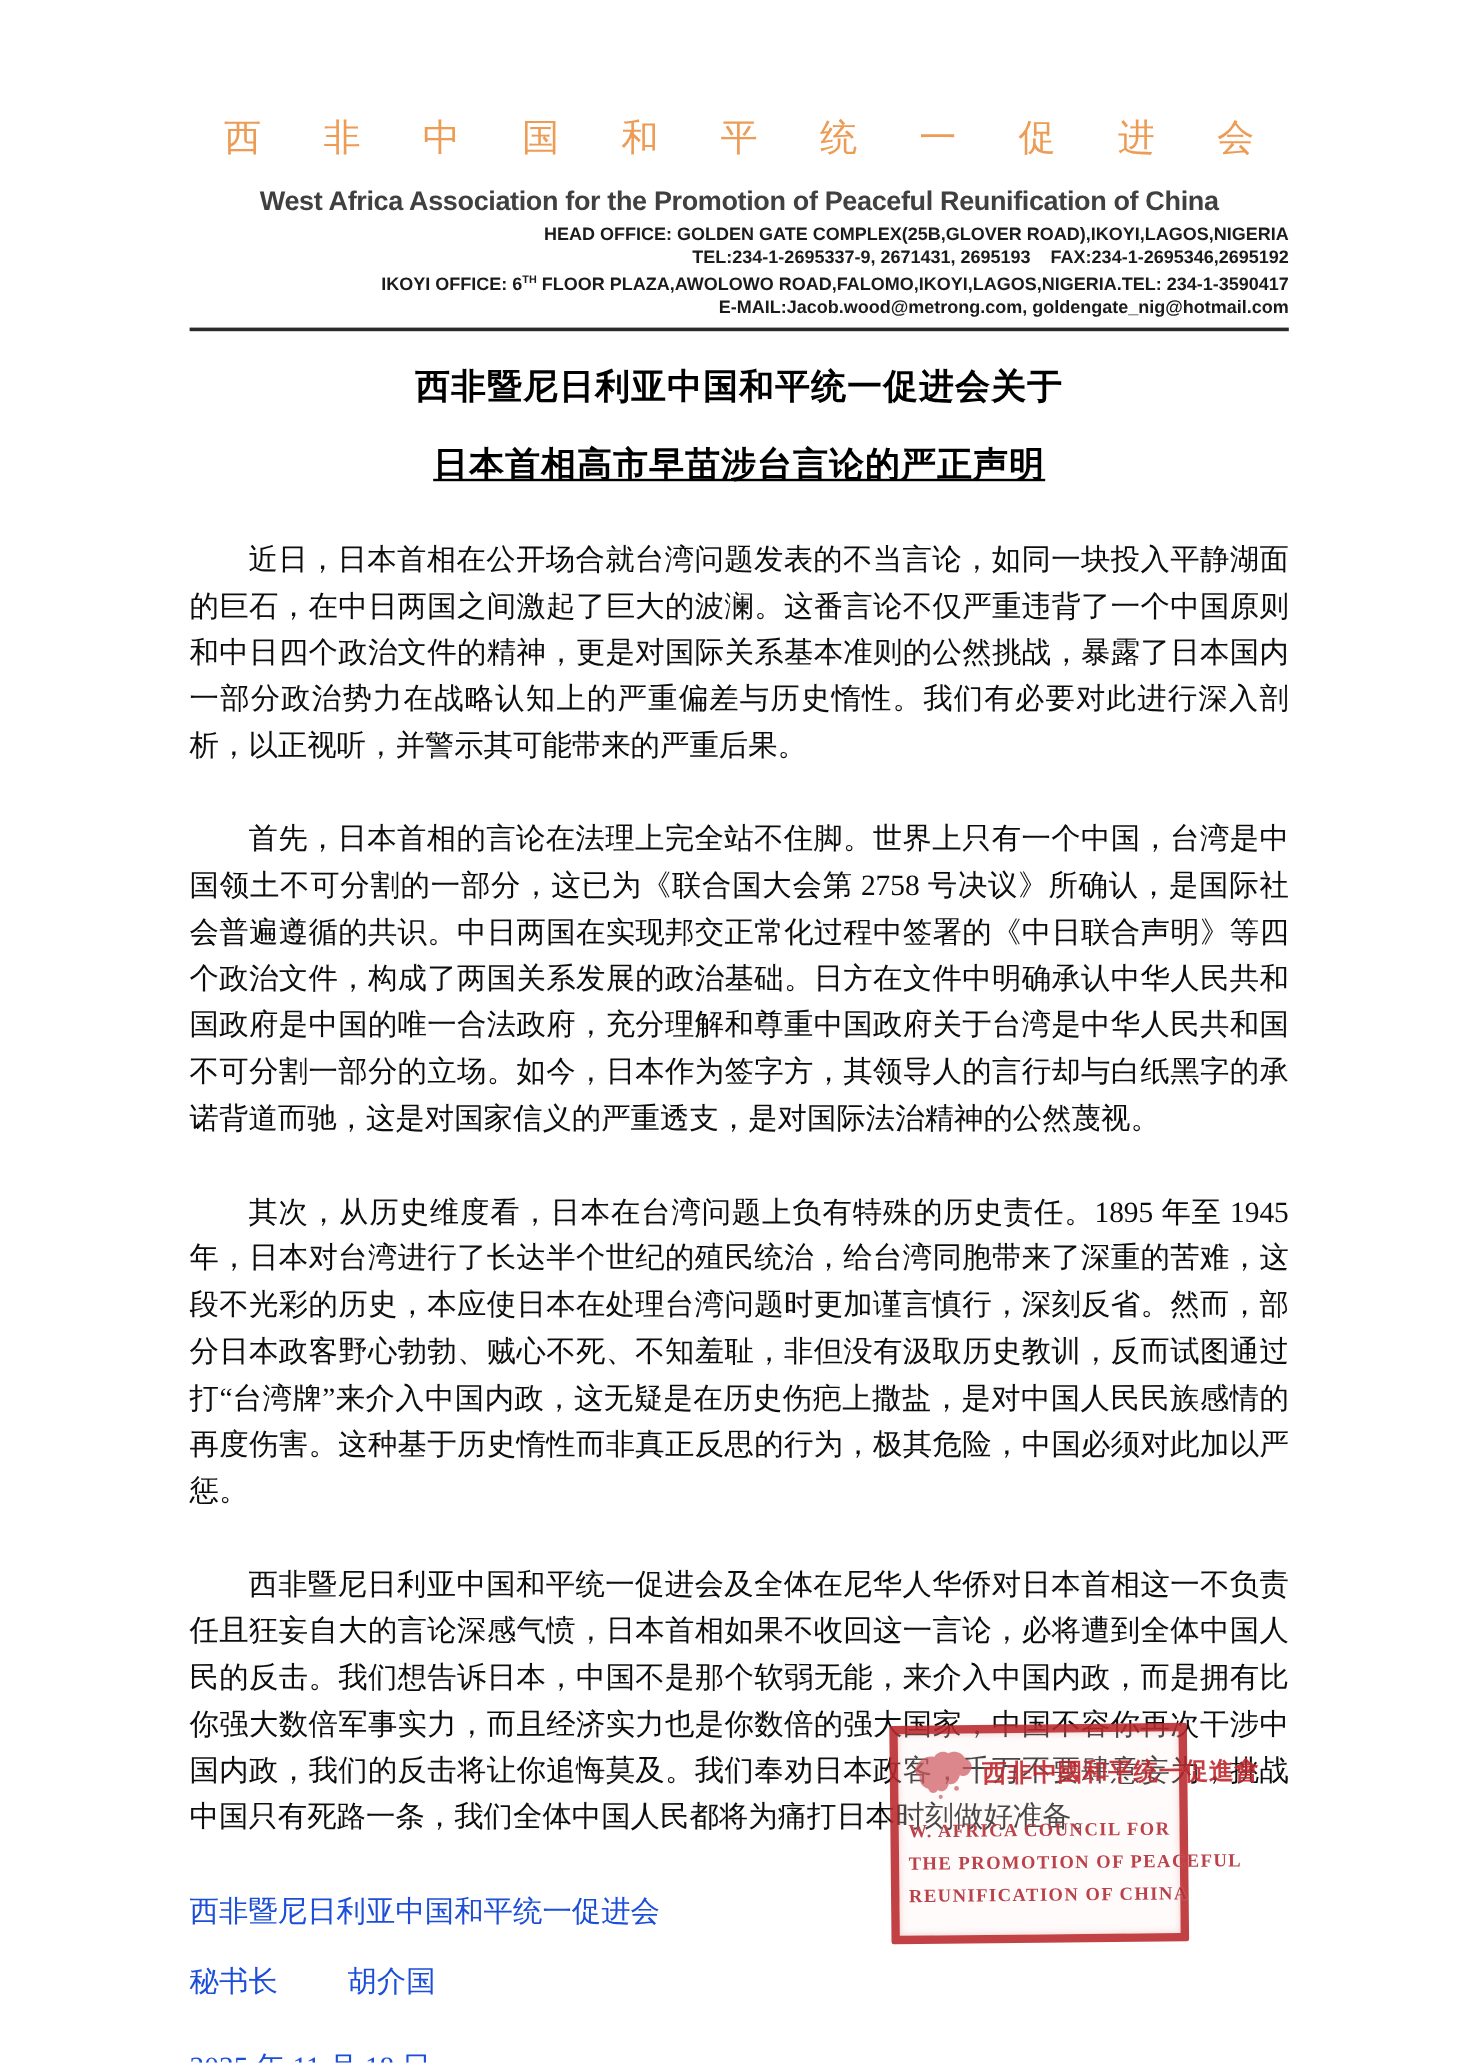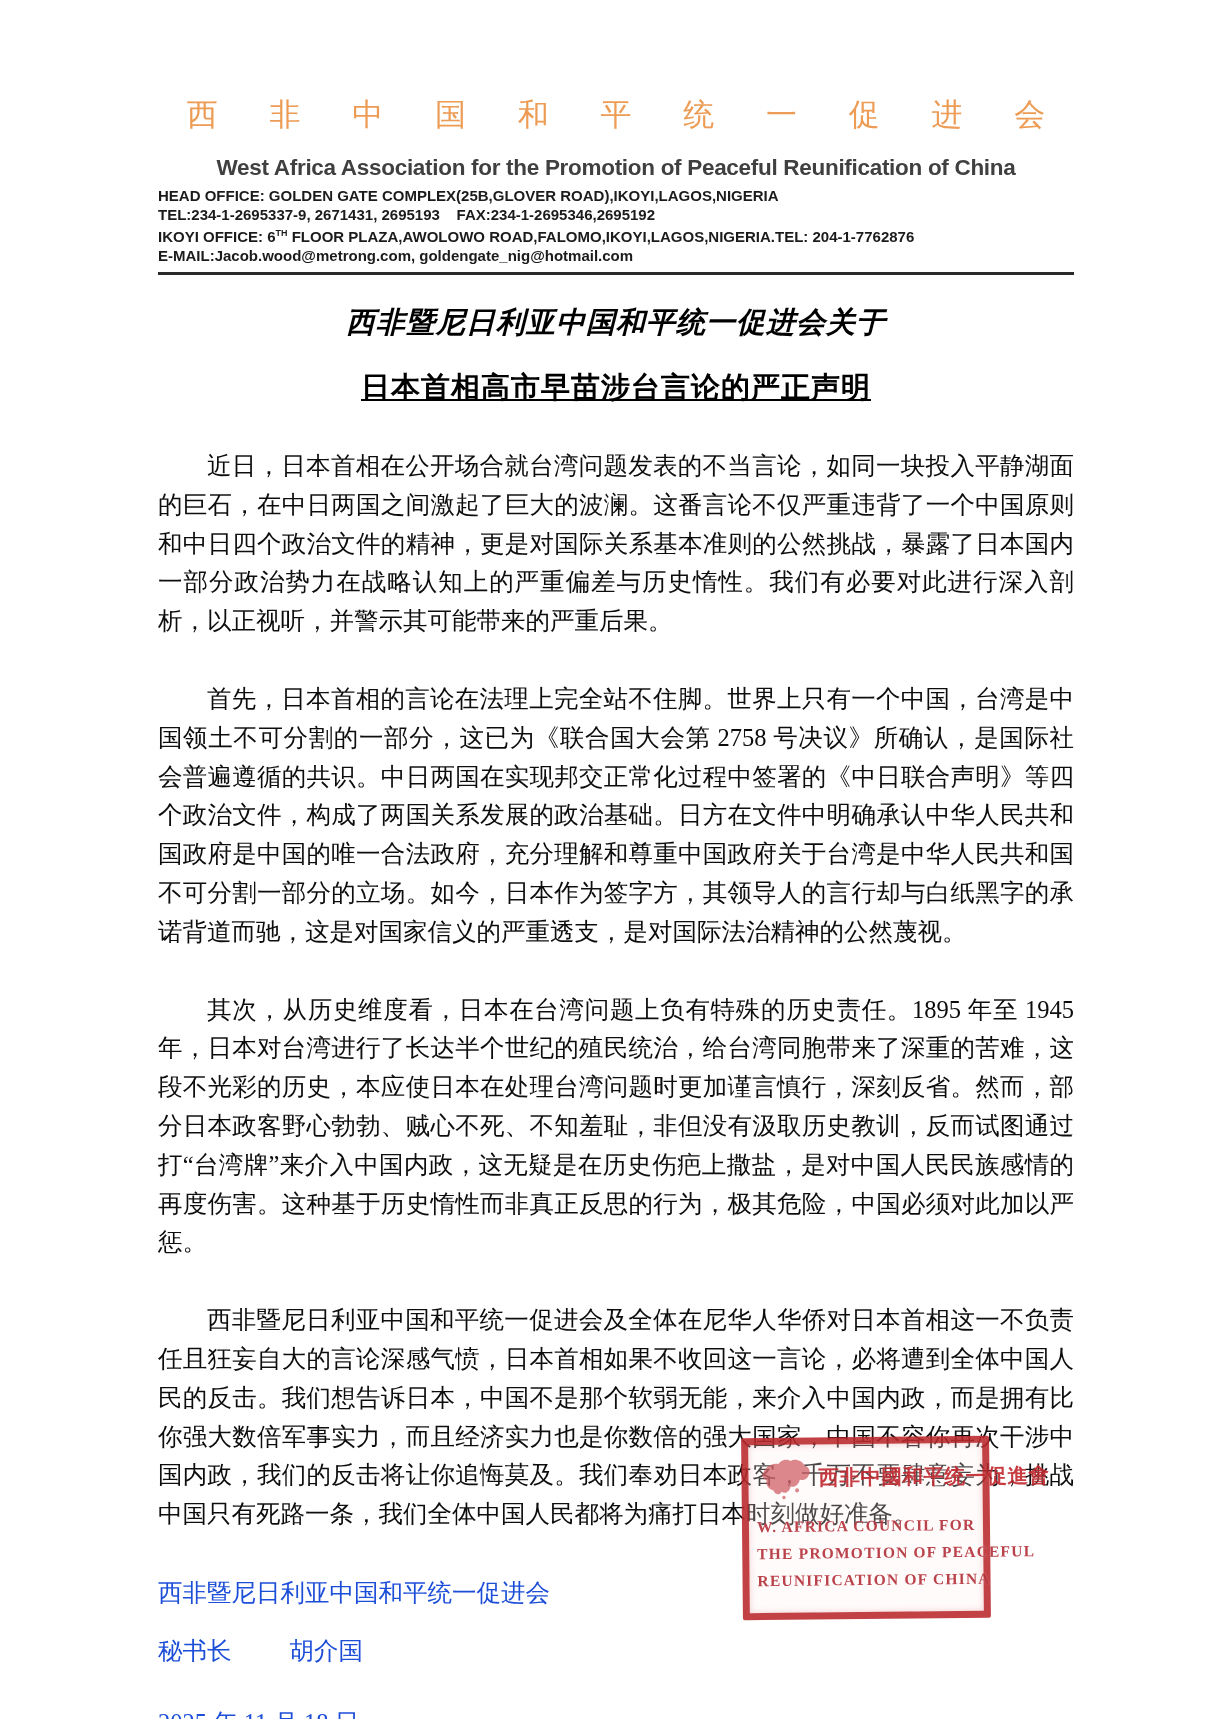--- a/index.html
+++ b/index.html
@@ -31,21 +31,21 @@
     text-align: center;
     font-family: "Liberation Sans", "DejaVu Sans", sans-serif;
     font-weight: 700;
     font-size: 22.5px;
     line-height: 27px;
     letter-spacing: -0.3px;
     color: #404040;
   }
   .hdr-lines { margin-top: 5px; }
   .hdr-line {
-    text-align: left;
+    text-align: right;
     font-family: "Liberation Sans", "DejaVu Sans", sans-serif;
     font-weight: 700;
     font-size: 15px;
     line-height: 19px;
     color: #1b1b1b;
     white-space: pre;
   }
   .hdr-line sup { font-size: 9px; vertical-align: super; }
   .hdr-rule {
     margin-top: 7px;
@@ -56,21 +56,21 @@
 
   
   .doc-title {
     text-align: center;
     font-weight: 700;
     font-size: 29px;
     line-height: 42px;
     letter-spacing: 1px;
     color: #000;
   }
-  .doc-title.first { margin-top: 26px; font-style: italic; }
+  .doc-title.first { margin-top: 26px; }
   .doc-title.second { margin-top: 23px; text-decoration: underline; }
 
   
   .body-text { margin-top: 32px; }
   .para {
     font-size: 24.5px;
     line-height: 38.8px;
     text-align: justify;
     text-indent: 2em;
     color: #0d0d0d;
@@ -138,21 +138,21 @@
 <body>
 
 <div class="page">
 
   <div class="letterhead">
     <div class="org-cn">西 非 中 国 和 平 统 一 促 进 会</div>
     <div class="org-en">West Africa Association for the Promotion of Peaceful Reunification of China</div>
     <div class="hdr-lines">
       <div class="hdr-line">HEAD OFFICE: GOLDEN GATE COMPLEX(25B,GLOVER ROAD),IKOYI,LAGOS,NIGERIA</div>
       <div class="hdr-line">TEL:234-1-2695337-9, 2671431, 2695193    FAX:234-1-2695346,2695192</div>
-      <div class="hdr-line"><span>IKOYI OFFICE: 6</span><sup>TH</sup><span> FLOOR PLAZA,AWOLOWO ROAD,FALOMO,IKOYI,LAGOS,NIGERIA.TEL: 204-1-7762876</span></div>
+      <div class="hdr-line"><span>IKOYI OFFICE: 6</span><sup>TH</sup><span> FLOOR PLAZA,AWOLOWO ROAD,FALOMO,IKOYI,LAGOS,NIGERIA.TEL: 234-1-3590417</span></div>
       <div class="hdr-line">E-MAIL:Jacob.wood@metrong.com, goldengate_nig@hotmail.com</div>
     </div>
     <hr class="hdr-rule">
   </div>
 
   <div class="doc-title first">西非暨尼日利亚中国和平统一促进会关于</div>
   <div class="doc-title second">日本首相高市早苗涉台言论的严正声明</div>
 
   <div class="body-text">
     <p class="para">近日，日本首相在公开场合就台湾问题发表的不当言论，如同一块投入平静湖面的巨石，在中日两国之间激起了巨大的波澜。这番言论不仅严重违背了一个中国原则和中日四个政治文件的精神，更是对国际关系基本准则的公然挑战，暴露了日本国内一部分政治势力在战略认知上的严重偏差与历史惰性。我们有必要对此进行深入剖析，以正视听，并警示其可能带来的严重后果。</p>

